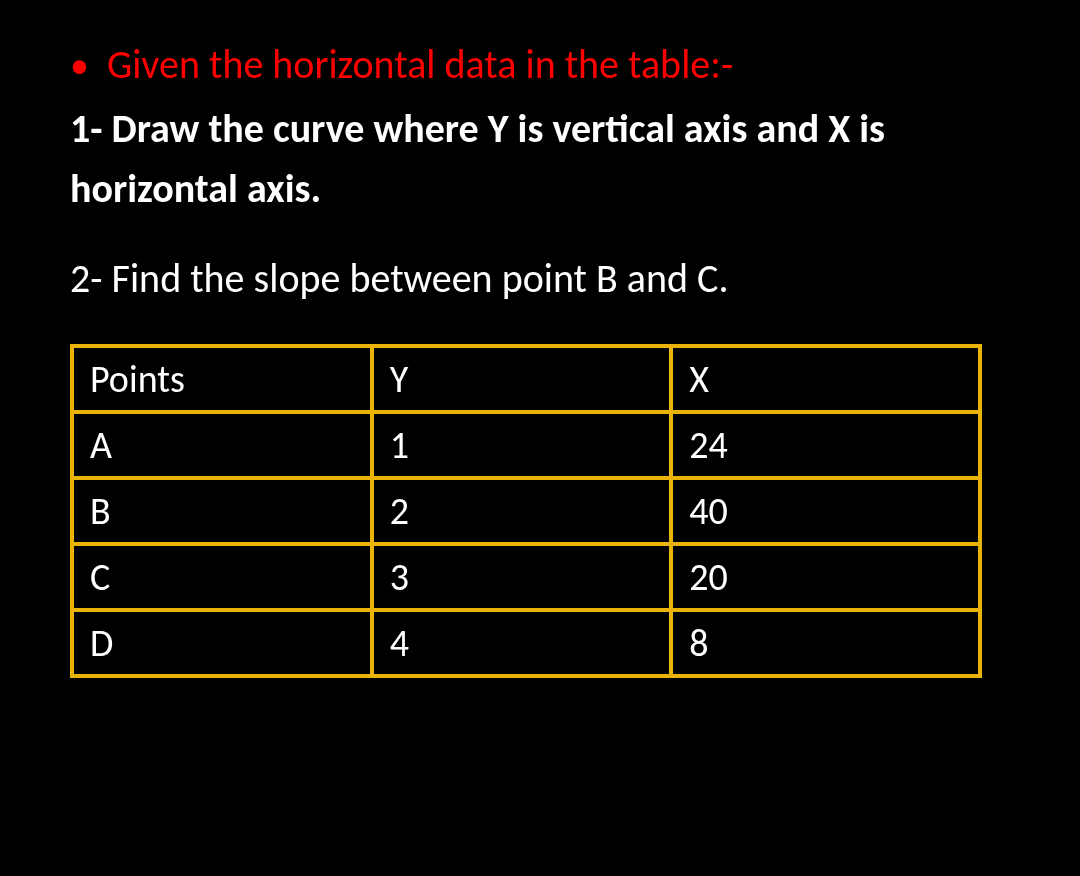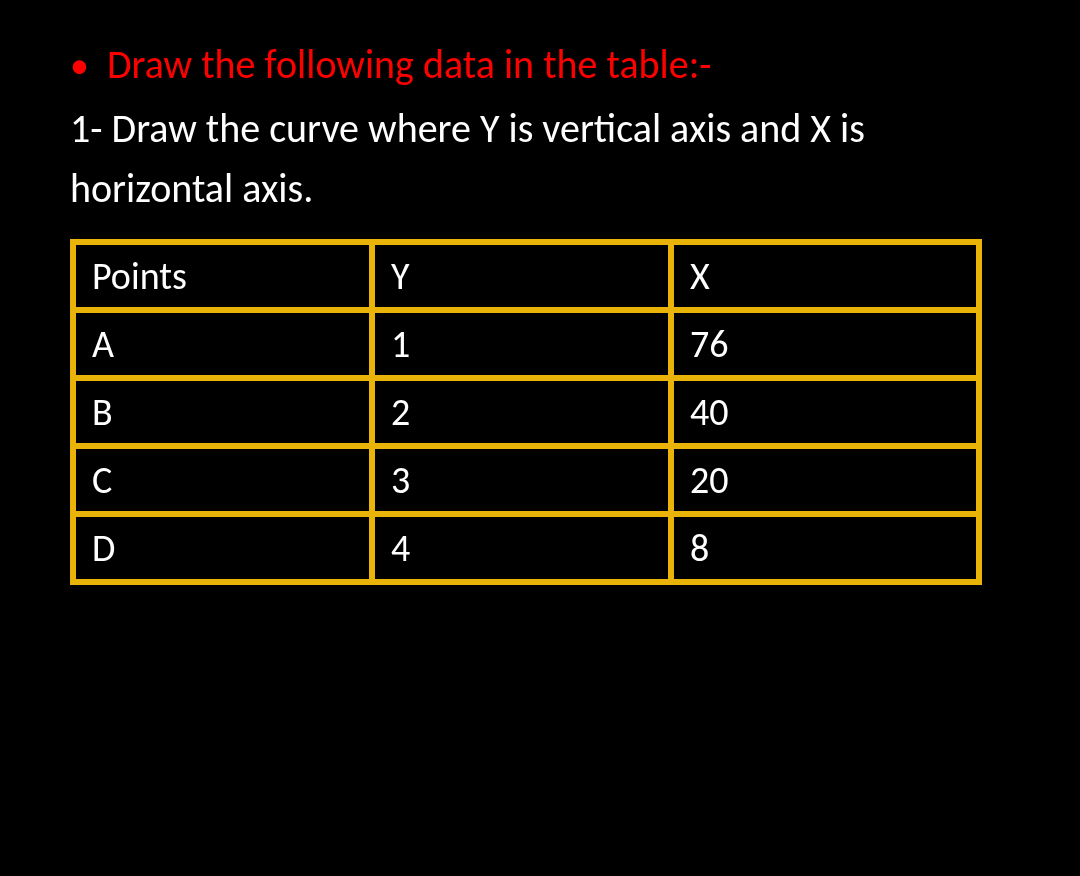--- a/index.html
+++ b/index.html
@@ -30,41 +30,41 @@
       margin-left: 10px;
     }
     .heading {
       color: #ff0000;
       font-size: 40px;
       font-weight: 400;
     }
     .instruction {
       color: #ffffff;
       font-size: 40px;
-      font-weight: 400;
+      font-weight: 700;
       line-height: 1.5;
       margin-bottom: 20px;
       margin-left: 10px;
     }
     .instruction2 {
       color: #ffffff;
       font-size: 40px;
       font-weight: 400;
       line-height: 1.5;
       margin-top: 30px;
       margin-bottom: 35px;
       margin-left: 10px;
     }
     table {
       border-collapse: collapse;
       width: 95%;
       margin-left: 10px;
     }
     td {
-      border: 6px solid #eab308;
+      border: 4px solid #eab308;
       padding: 8px 16px;
       font-size: 38px;
       color: #ffffff;
       text-align: left;
     }
     td:first-child {
       width: 33%;
     }
     td:nth-child(2) {
       width: 33%;
@@ -72,37 +72,38 @@
     td:nth-child(3) {
       width: 34%;
     }
   </style>
 </head>
 <body>
 
 <div class="content">
   <div class="bullet-line">
     <span class="bullet">•</span>
-    <span class="heading">Draw the following data in the table:-</span>
+    <span class="heading">Given the horizontal data in the table:-</span>
   </div>
 
   <div class="instruction">1- Draw the curve where Y is vertical axis and X is horizontal axis.</div>
 
+  <div class="instruction2">2- Find the slope between point B and C.</div>
 
   <table>
     <tbody>
         <tr>
       <td>Points</td>
       <td>Y</td>
       <td>X</td>
     </tr>
     <tr>
       <td>A</td>
       <td>1</td>
-      <td>76</td>
+      <td>24</td>
     </tr>
     <tr>
       <td>B</td>
       <td>2</td>
       <td>40</td>
     </tr>
     <tr>
       <td>C</td>
       <td>3</td>
       <td>20</td>

